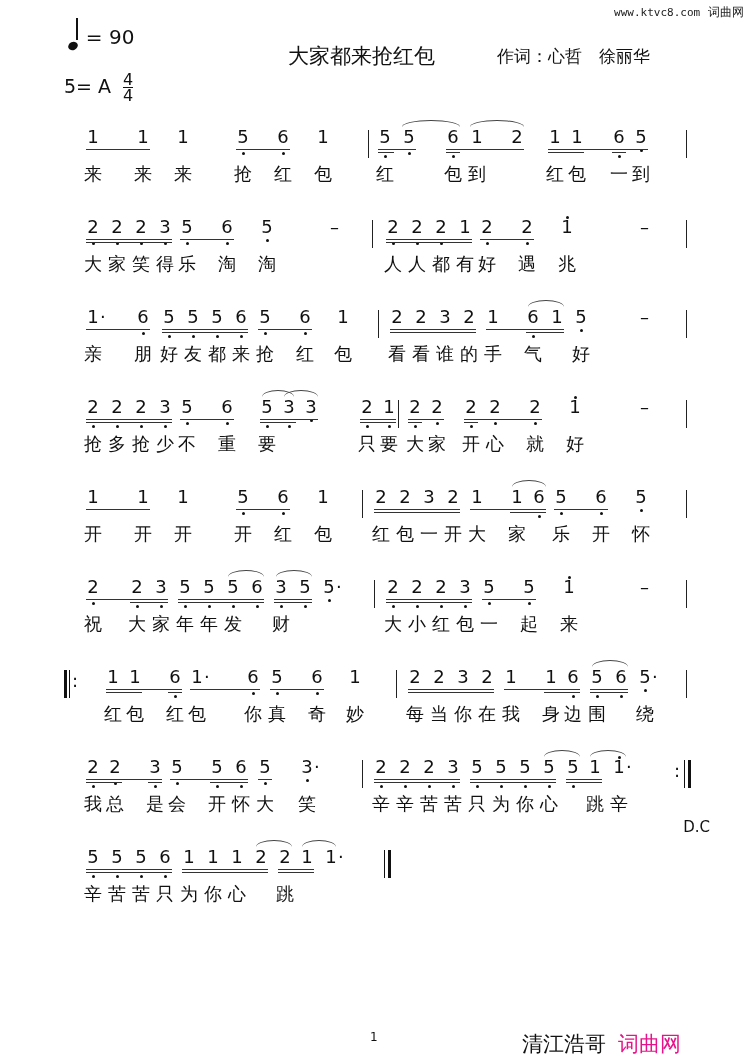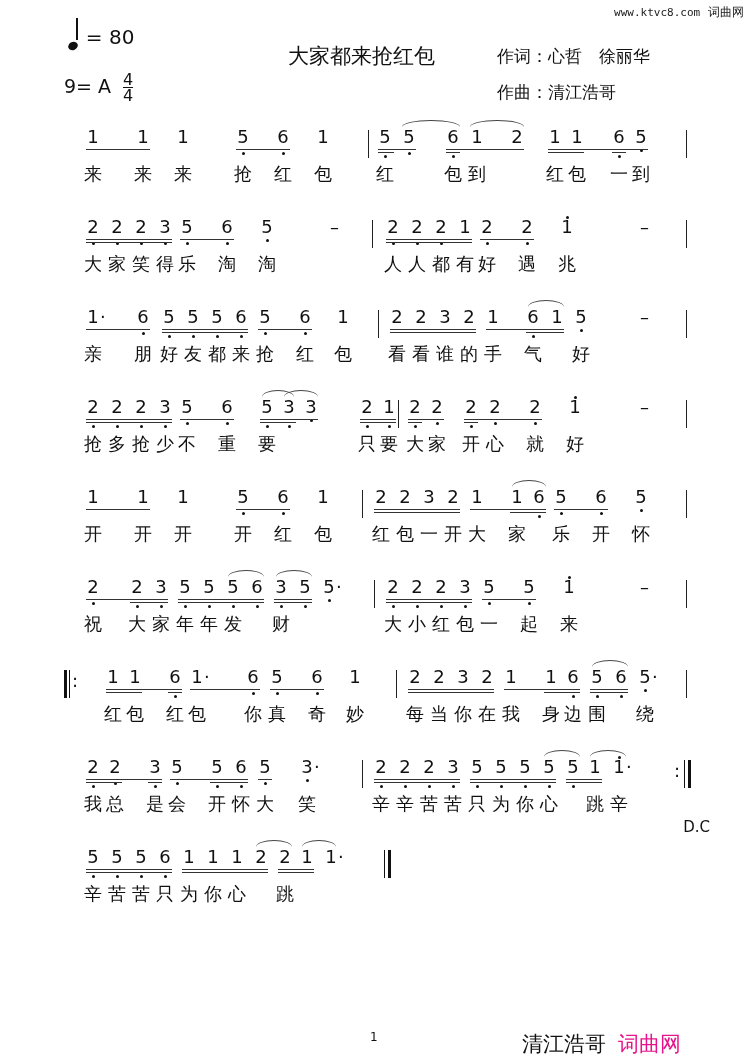--- a/index.html
+++ b/index.html
@@ -40,35 +40,34 @@
 </head>
 <body>
 
 <div class="abs wm">
   <span class="url">www.ktvc8.com</span>
   <span>词曲网</span>
 </div>
 
 <div class="abs tempo">
   <span><span class="note-head"></span><span class="stem"></span></span>
-  <span>= 80</span>
+  <span>= 90</span>
 </div>
 
 <div class="abs key">
-  <span>9= A</span>
+  <span>5= A</span>
   <span class="frac">
     <div>4</div>
     <div class="line">4</div>
   </span>
 </div>
 
 <div class="abs title">大家都来抢红包</div>
 <div class="abs credits">
   <div>作词：心哲　徐丽华</div>
-  <div>作曲：清江浩哥</div>
 </div>
 
 <div id="score">
     <div class="row" style="top: 118px;">
       <div class="notes">
         <div class="n" style="left: 8px;">1</div>
         <div class="n" style="left: 58px;">1</div>
         <div class="n" style="left: 98px;">1</div>
         <div class="n" style="left: 158px;">5<div class="dotb" style="top: 26px;"></div></div>
         <div class="n" style="left: 198px;">6<div class="dotb" style="top: 26px;"></div></div>

